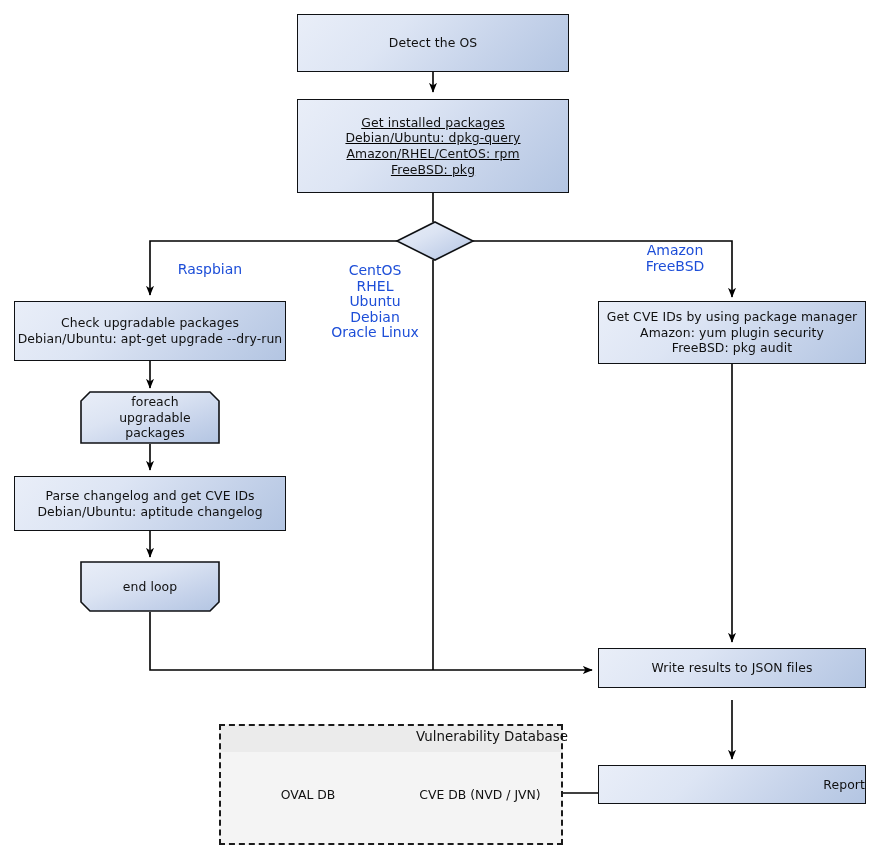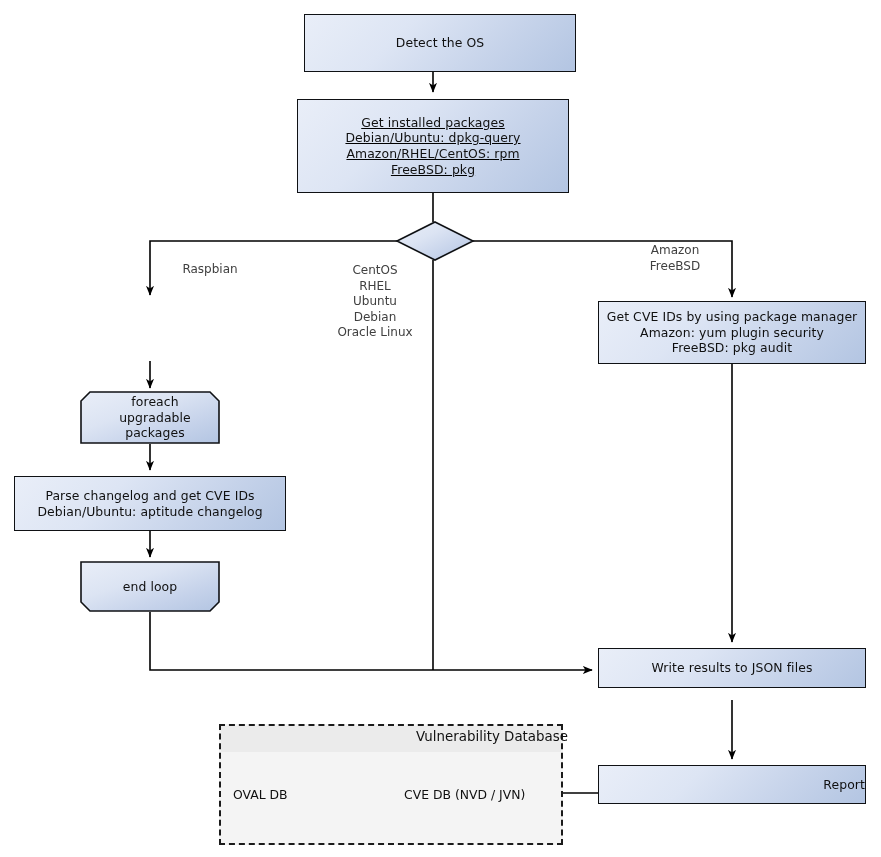--- a/index.html
+++ b/index.html
@@ -5,26 +5,26 @@
   html,body{margin:0;padding:0;background:#ffffff;}
   body{font-family:"DejaVu Sans","Liberation Sans",sans-serif;}
   #canvas{position:relative;width:881px;height:857px;background:#ffffff;overflow:hidden;}
   svg.layer{position:absolute;left:0;top:0;width:881px;height:857px;pointer-events:none;}
   .node{position:absolute;box-sizing:border-box;display:flex;align-items:center;justify-content:center;text-align:center;}
   .boxnode{
     border:1.6px solid #0f1114;
     background:linear-gradient(135deg,#e9eef8 0%,#dde5f4 35%,#c6d3ea 70%,#b3c5e2 100%);
   }
   .nodetext{font-size:12.4px;color:#101010;line-height:15.6px;letter-spacing:.1px;white-space:pre-line;}
-  .branchlabel{position:absolute;font-size:12px;color:#404040;line-height:15.6px;white-space:pre-line;text-align:center;}
+  .branchlabel{position:absolute;font-size:14px;color:#1d4ed8;line-height:15.6px;white-space:pre-line;text-align:center;}
   .groupbox{position:absolute;box-sizing:border-box;border:2px dashed #1b1b1b;background:#f4f4f4;}
   .grouphdr{position:absolute;box-sizing:border-box;background:#ebebeb;}
   .grouptitle{position:absolute;font-size:13.4px;color:#101010;white-space:nowrap;text-align:right;}
   .cyl{position:absolute;}
-  .cyltext{position:absolute;width:100%;text-align:left;font-size:12.4px;color:#101010;}
+  .cyltext{position:absolute;width:100%;text-align:center;font-size:12.4px;color:#101010;}
 </style>
 </head>
 <body>
 
 <div id="canvas">
 
   <svg class="layer" viewBox="0 0 881 857">
     <defs>
       <marker id="ah" markerWidth="12" markerHeight="12" refX="9.2" refY="4" orient="auto" markerUnits="userSpaceOnUse">
         <path d="M0,0 L10,4 L0,8 L2.6,4 z" fill="#000"></path>
@@ -82,33 +82,37 @@
       <path d="M233,776 L233,812 A75,14 0 0 0 383,812 L383,776 Z" fill="url(#cylBody)" stroke="#222" stroke-width="1.4"></path>
       <ellipse cx="308" cy="776" rx="75" ry="14" fill="url(#cylTop)" stroke="#222" stroke-width="1.4"></ellipse>
     </g>
 
     <g>
       <path d="M404,776 L404,812 A76,14 0 0 0 556,812 L556,776 Z" fill="url(#cylBody)" stroke="#222" stroke-width="1.4"></path>
       <ellipse cx="480" cy="776" rx="76" ry="14" fill="url(#cylTop)" stroke="#222" stroke-width="1.4"></ellipse>
     </g>
   </svg>
 
-  <div class="node boxnode" style="left:304px;top:14px;width:272px;height:58px;">
+  <div class="node boxnode" style="left:297px;top:14px;width:272px;height:58px;">
     <span class="nodetext">Detect the OS</span>
   </div>
 
   <div class="node boxnode" style="left:297px;top:99px;width:272px;height:94px;text-decoration:underline;">
     <span class="nodetext">Get installed packages
 Debian/Ubuntu: dpkg-query
 Amazon/RHEL/CentOS: rpm
 FreeBSD: pkg</span>
   </div>
 
   <div class="node" style="left:397px;top:222px;width:76px;height:38px;"></div>
 
+  <div class="node boxnode" style="left:14px;top:301px;width:272px;height:60px;">
+    <span class="nodetext">Check upgradable packages
+Debian/Ubuntu: apt-get upgrade --dry-run</span>
+  </div>
 
   <div class="node" style="left:81px;top:392px;width:138px;height:51px;padding-left:10px;">
     <span class="nodetext">foreach
 upgradable  packages</span>
   </div>
 
   <div class="node boxnode" style="left:14px;top:476px;width:272px;height:55px;">
     <span class="nodetext">Parse changelog and get  CVE IDs
 Debian/Ubuntu: aptitude changelog</span>
   </div>

